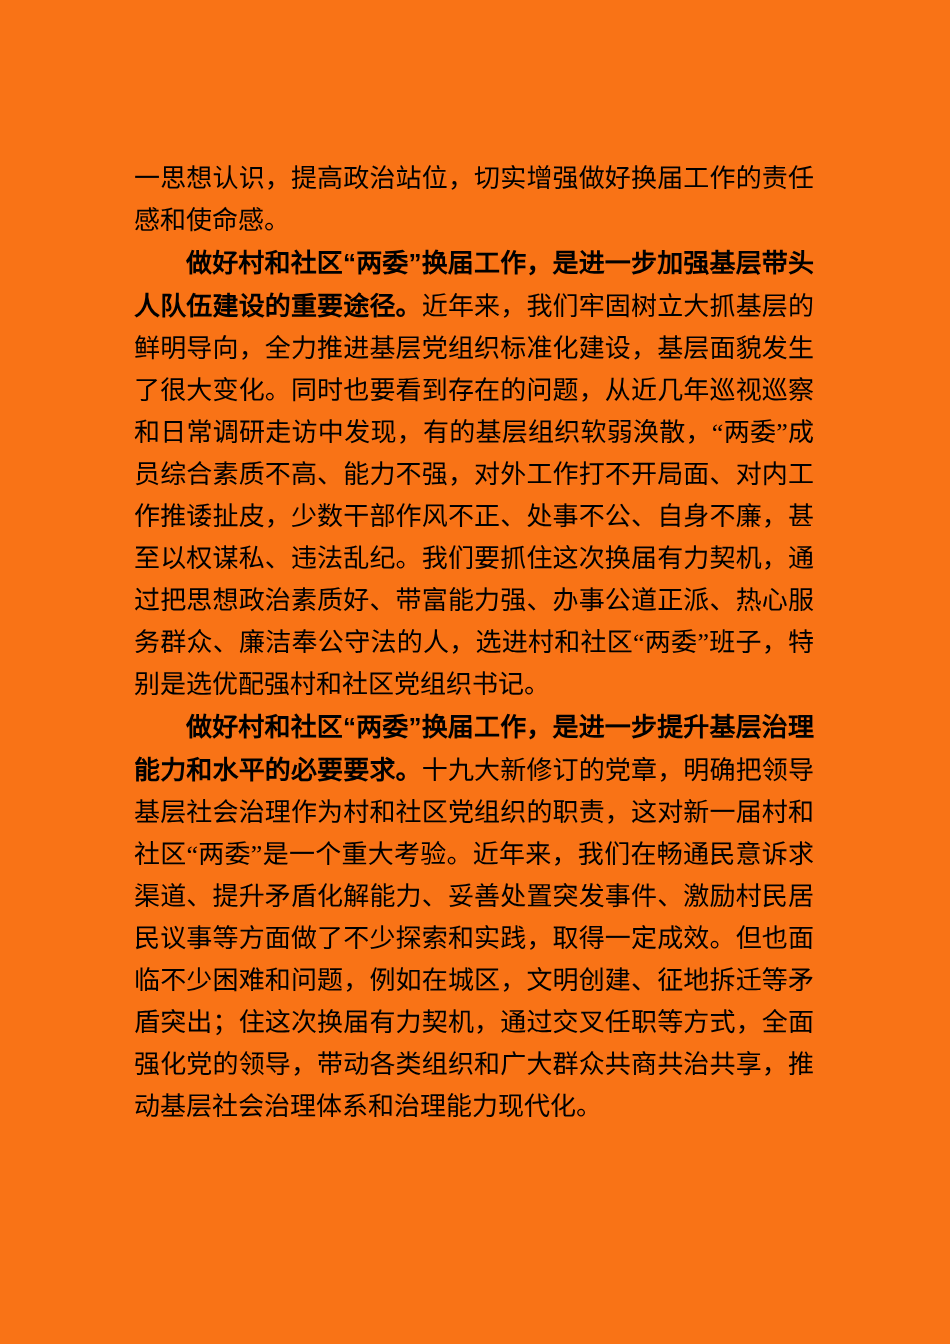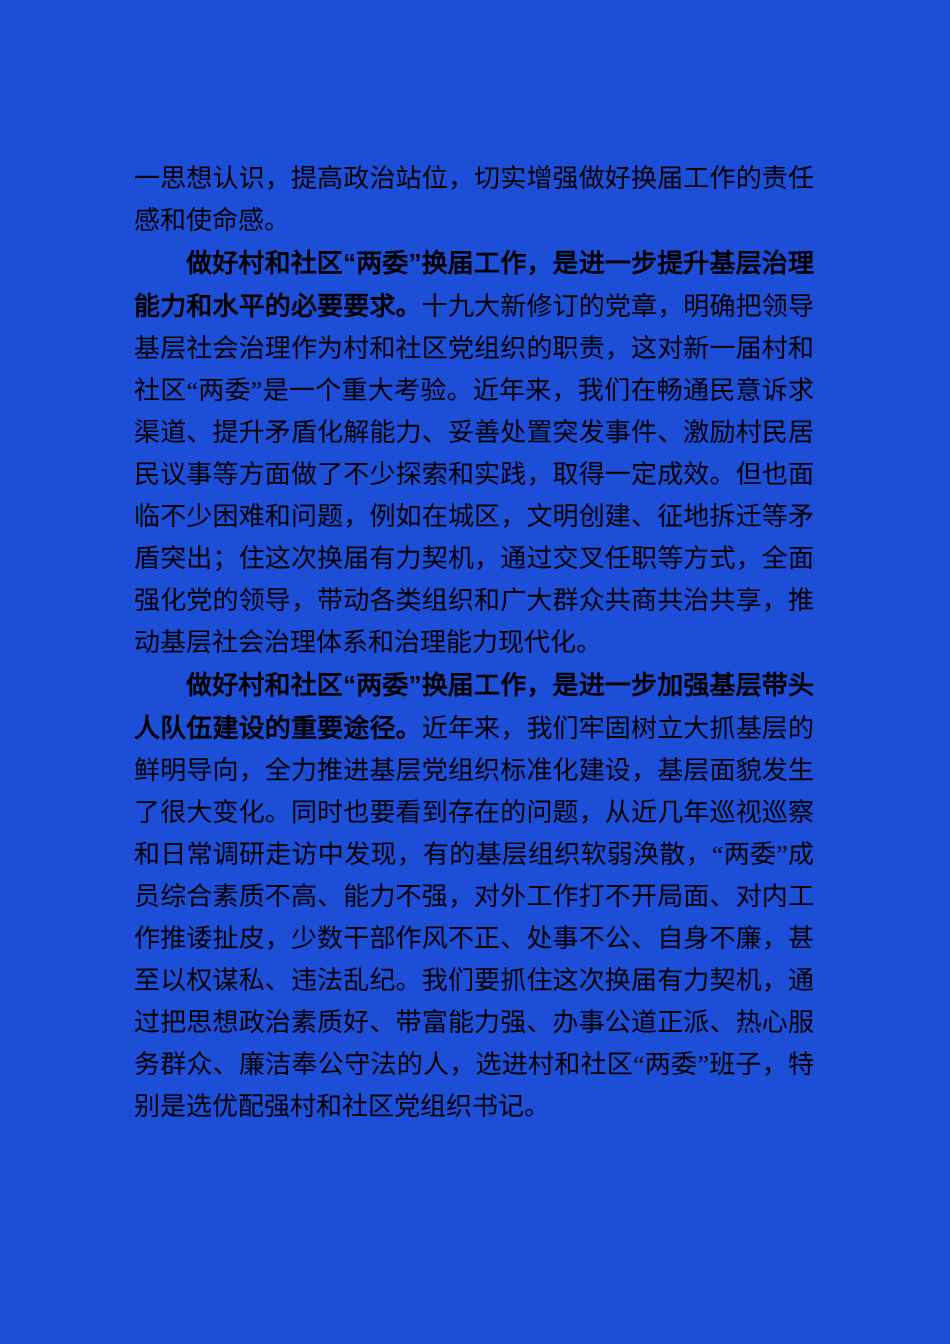--- a/index.html
+++ b/index.html
@@ -10,21 +10,21 @@
   }
   body {
     width: 950px;
     height: 1344px;
     overflow: hidden;
   }
   .page {
     position: relative;
     width: 950px;
     height: 1344px;
-    background: #1d4ed8;
+    background: #f97316;
   }
   .text-block {
     position: absolute;
     left: 134px;
     top: 158px;
     width: 680px;
   }
   .para {
     margin: 0;
     padding: 0;
@@ -48,18 +48,18 @@
   }
 </style>
 </head>
 <body>
 
 <div class="page">
   <div class="text-block">
 
     <p class="para"><span class="body-run">一思想认识，提高政治站位，切实增强做好换届工作的责任感和使命感。</span></p>
 
+    <p class="para indent"><strong class="lead-run">做好村和社区“两委”换届工作，是进一步加强基层带头人队伍建设的重要途径。</strong><span class="body-run">近年来，我们牢固树立大抓基层的鲜明导向，全力推进基层党组织标准化建设，基层面貌发生了很大变化。同时也要看到存在的问题，从近几年巡视巡察和日常调研走访中发现，有的基层组织软弱涣散，“两委”成员综合素质不高、能力不强，对外工作打不开局面、对内工作推诿扯皮，少数干部作风不正、处事不公、自身不廉，甚至以权谋私、违法乱纪。我们要抓住这次换届有力契机，通过把思想政治素质好、带富能力强、办事公道正派、热心服务群众、廉洁奉公守法的人，选进村和社区“两委”班子，特别是选优配强村和社区党组织书记。</span></p>
+
     <p class="para indent"><strong class="lead-run">做好村和社区“两委”换届工作，是进一步提升基层治理能力和水平的必要要求。</strong><span class="body-run">十九大新修订的党章，明确把领导基层社会治理作为村和社区党组织的职责，这对新一届村和社区“两委”是一个重大考验。近年来，我们在畅通民意诉求渠道、提升矛盾化解能力、妥善处置突发事件、激励村民居民议事等方面做了不少探索和实践，取得一定成效。但也面临不少困难和问题，例如在城区，文明创建、征地拆迁等矛盾突出；住这次换届有力契机，通过交叉任职等方式，全面强化党的领导，带动各类组织和广大群众共商共治共享，推动基层社会治理体系和治理能力现代化。</span></p>
-
-    <p class="para indent"><strong class="lead-run">做好村和社区“两委”换届工作，是进一步加强基层带头人队伍建设的重要途径。</strong><span class="body-run">近年来，我们牢固树立大抓基层的鲜明导向，全力推进基层党组织标准化建设，基层面貌发生了很大变化。同时也要看到存在的问题，从近几年巡视巡察和日常调研走访中发现，有的基层组织软弱涣散，“两委”成员综合素质不高、能力不强，对外工作打不开局面、对内工作推诿扯皮，少数干部作风不正、处事不公、自身不廉，甚至以权谋私、违法乱纪。我们要抓住这次换届有力契机，通过把思想政治素质好、带富能力强、办事公道正派、热心服务群众、廉洁奉公守法的人，选进村和社区“两委”班子，特别是选优配强村和社区党组织书记。</span></p>
 
   </div>
 </div>
 
 </body></html>

